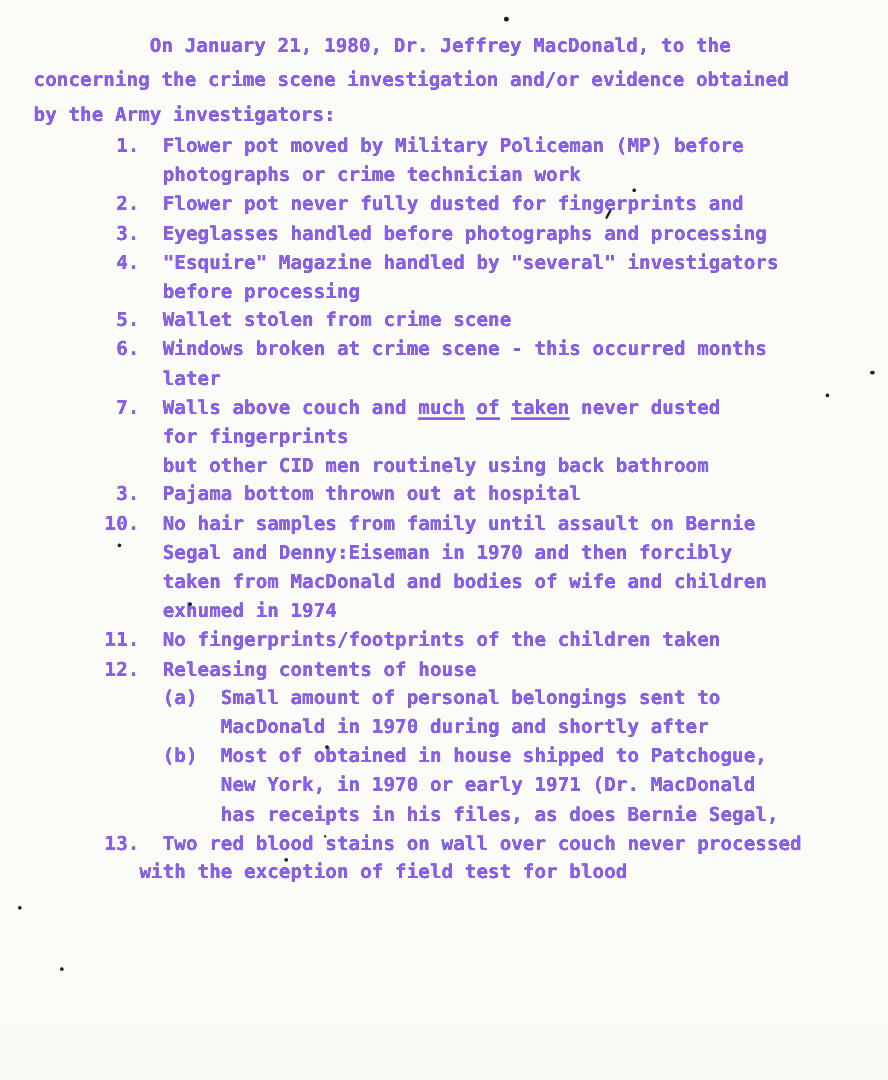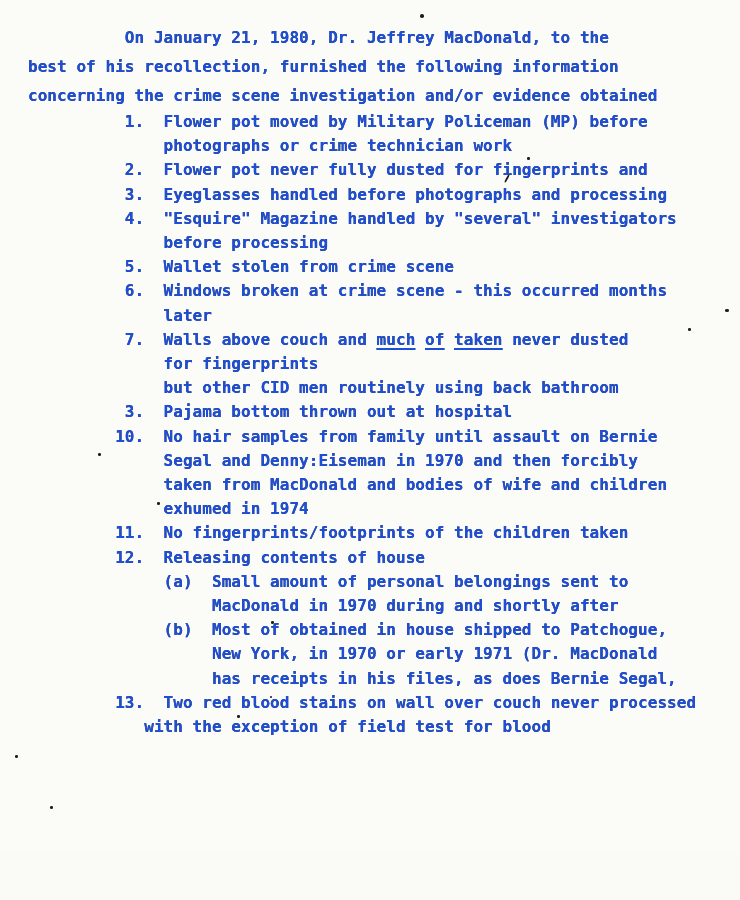--- a/index.html
+++ b/index.html
@@ -5,34 +5,33 @@
   html, body {
     margin: 0;
     padding: 0;
     background: #fafaf7;
   }
   .page {
     position: relative;
     width: 740px;
     height: 852px;
     background: #fbfbf8;
-    color: #1d4ed8;
+    color: #8b5cf6;
     font-family: "DejaVu Sans Mono", "Liberation Mono", monospace;
     font-size: 16px;
     font-weight: 700;
     letter-spacing: 0.05px;
     overflow: hidden;
     text-shadow: 0 0 0.4px rgba(25,25,25,0.85);
   }
   .intro {
     padding: 23px 0 0 28px;
     line-height: 29px;
   }
   .list {
-    padding-left: 28px;
     line-height: 24.2px;
   }
   .line {
     white-space: pre;
   }
   .u {
     text-decoration: underline;
     text-decoration-thickness: 1.5px;
     text-underline-offset: 3px;
   }
@@ -41,22 +40,22 @@
     background: #1d1d1d;
     border-radius: 45%;
   }
 </style>
 </head>
 <body>
 
 <div class="page">
   <div class="intro" id="intro">
       <div class="line"><span>          On January 21, 1980, Dr. Jeffrey MacDonald, to the</span></div>
-      <div class="line"><span>best of his recollection, furnished the following information</span></div>
       <div class="line"><span>concerning the crime scene investigation and/or evidence obtained</span></div>
+      <div class="line"><span>by the Army investigators:</span></div>
     </div>
   <div class="list" id="list">
       <div class="line"><span>          1.  Flower pot moved by Military Policeman (MP) before</span></div>
       <div class="line"><span>              photographs or crime technician work</span></div>
       <div class="line"><span>          2.  Flower pot never fully dusted for fingerprints and</span></div>
       <div class="line"><span>          3.  Eyeglasses handled before photographs and processing</span></div>
       <div class="line"><span>          4.  "Esquire" Magazine handled by "several" investigators</span></div>
       <div class="line"><span>              before processing</span></div>
       <div class="line"><span>          5.  Wallet stolen from crime scene</span></div>
       <div class="line"><span>          6.  Windows broken at crime scene - this occurred months</span></div>

